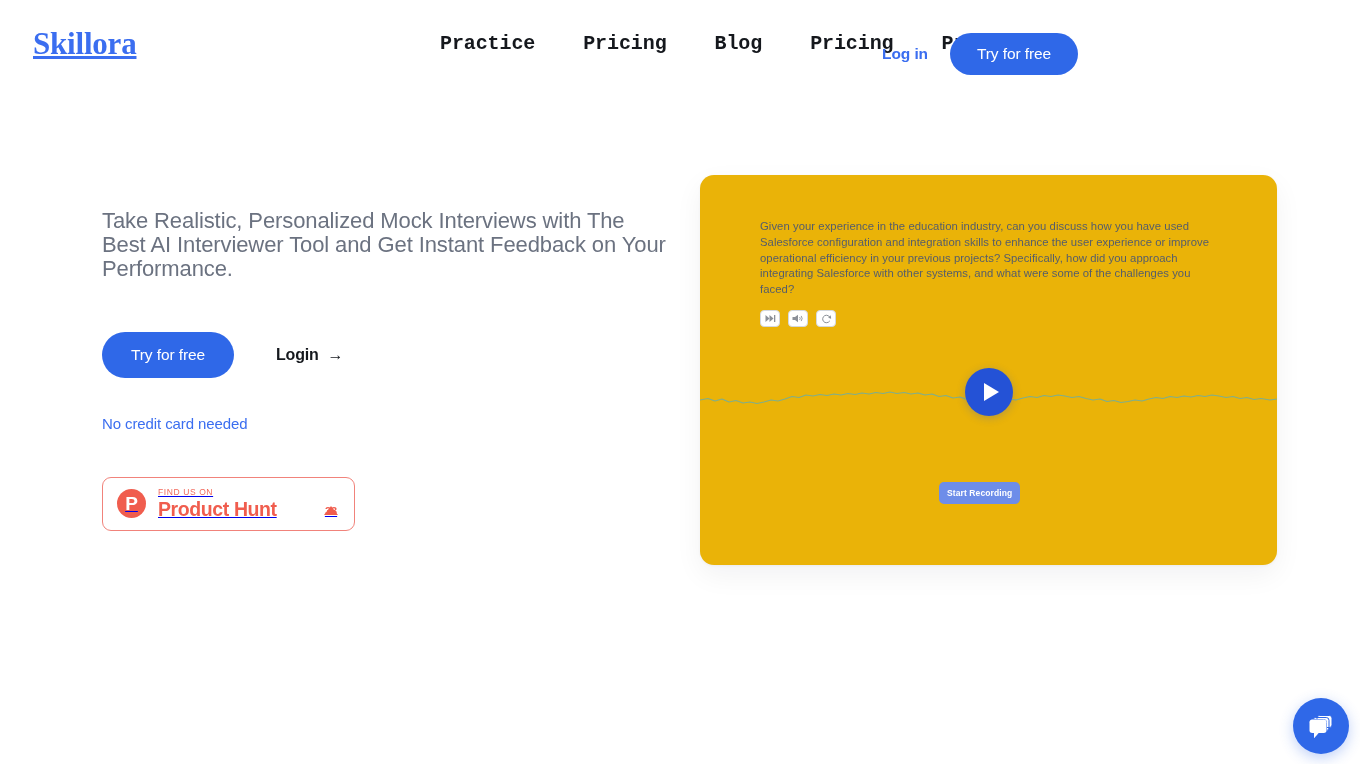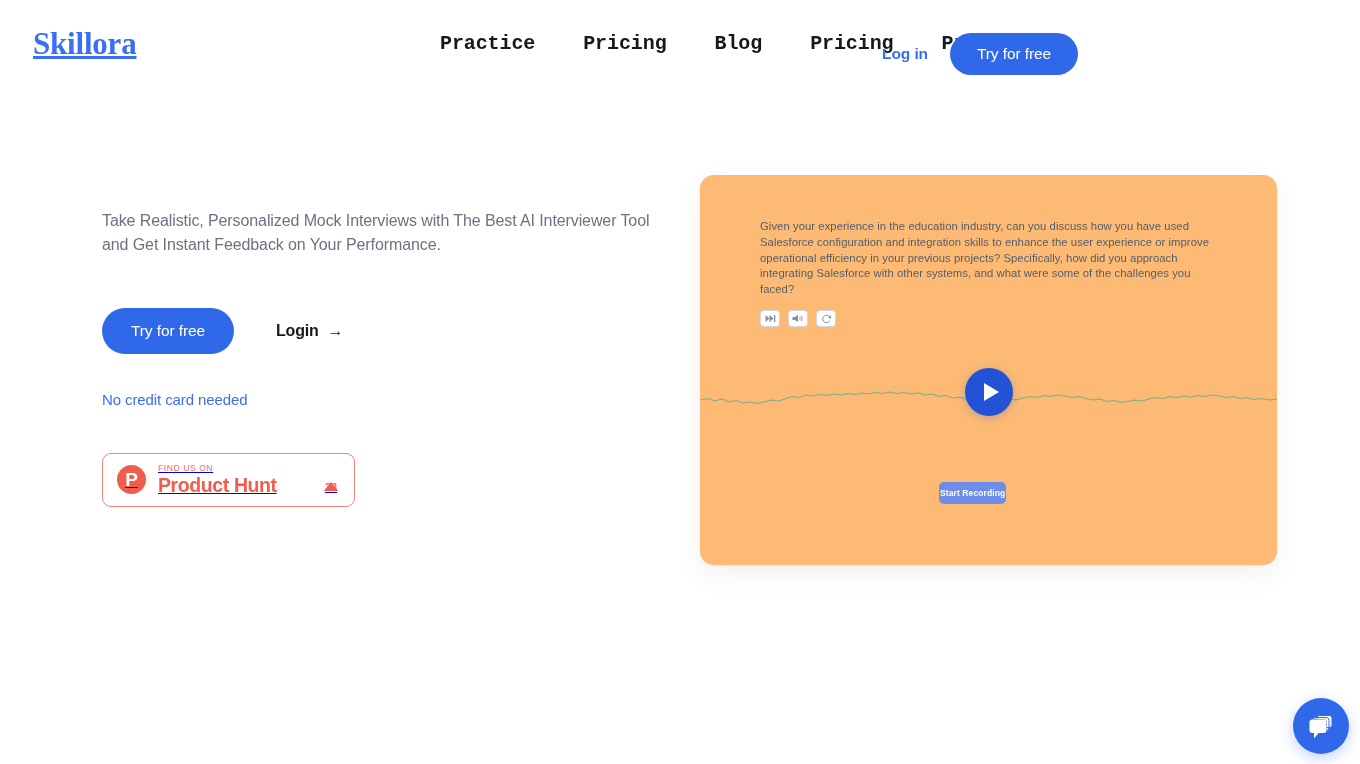--- a/index.html
+++ b/index.html
@@ -111,21 +111,21 @@
     line-height: 62px;
     font-weight: 700;
     letter-spacing: -1.6px;
     color: #0b0d12;
     margin: 0;
     width: 570px;
   }
 
   .hero-sub {
     margin-top: 37px;
-    font-size: 16px;
+    font-size: 22px;
     line-height: 24px;
     color: #6b7280;
     letter-spacing: -0.1px;
     width: 570px;
     font-weight: 400;
   }
 
   .hero-cta-row {
     margin-top: 51px;
     display: flex;
@@ -248,21 +248,21 @@
     display: block;
   }
 
   
   .demo-card {
     position: absolute;
     left: 700px;
     top: 175px;
     width: 577px;
     height: 390px;
-    background: #fdba74;
+    background: #eab308;
     border-radius: 14px;
     box-shadow: 0 1px 3px rgba(15,23,42,0.045),
                 0 10px 28px rgba(15,23,42,0.055);
   }
 
   .question-text {
     position: absolute;
     left: 60px;
     top: 44px;
     width: 450px;
@@ -331,21 +331,21 @@
     left: 239px;
     top: 307px;
     background: #6d8de9;
     color: #ffffff;
     border: none;
     border-radius: 5px;
     font-family: "Liberation Sans", sans-serif;
     font-size: 8.5px;
     font-weight: 700;
     letter-spacing: 0.1px;
-    padding: 6px 1px;
+    padding: 6px 8px;
     cursor: pointer;
     white-space: nowrap;
     line-height: 1.2;
   }
 
   
   .chat-widget {
     position: absolute;
     right: 11px;
     bottom: 10px;

